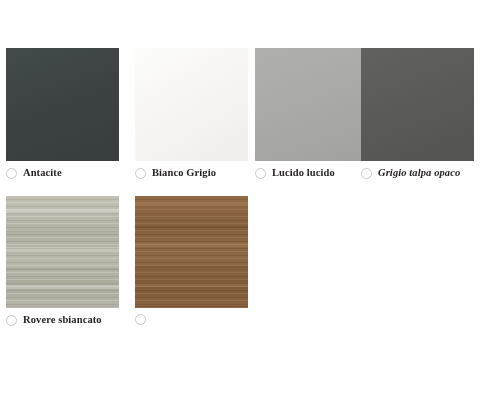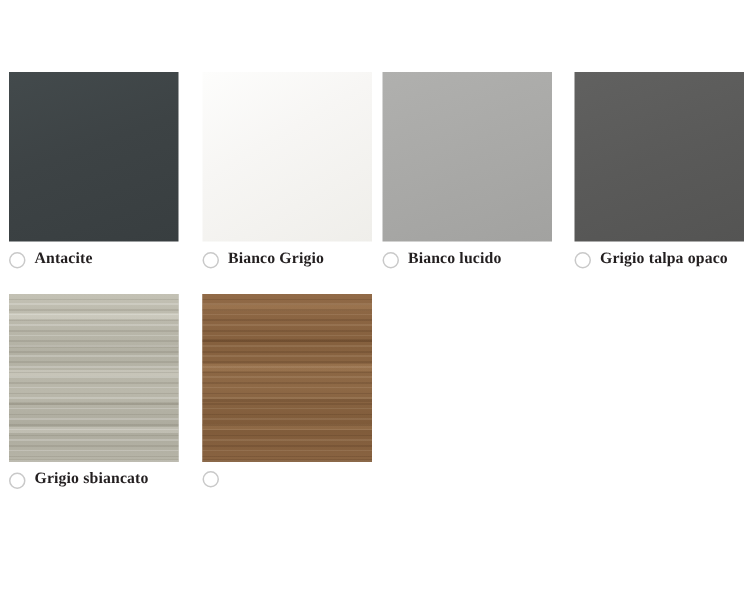--- a/index.html
+++ b/index.html
@@ -22,21 +22,21 @@
     width: 500px;
     height: 400px;
   }
   .swatch-cell {
     position: absolute;
     width: 114px;
   }
   .swatch-cell.col-0 { left: 6px; }
   .swatch-cell.col-1 { left: 135px; }
   .swatch-cell.col-2 { left: 255px; }
-  .swatch-cell.col-3 { left: 383px; }
+  .swatch-cell.col-3 { left: 361px; font-style: italic; }
   .swatch-cell.row-0 { top: 48px; }
   .swatch-cell.row-1 { top: 196px; }
 
   .swatch-chip {
     width: 113px;
     height: 113px;
     display: block;
     border: 0;
     padding: 0;
     cursor: pointer;
@@ -154,37 +154,37 @@
     <div class="swatch-label-row">
       <span class="radio"></span>
       <span class="swatch-label">Bianco Grigio</span>
     </div>
   </div>
 
   <div class="swatch-cell row-0 col-2">
     <div class="swatch-chip chip-grigio-lucido"></div>
     <div class="swatch-label-row">
       <span class="radio"></span>
-      <span class="swatch-label">Bianco lucido</span>
+      <span class="swatch-label">Lucido lucido</span>
     </div>
   </div>
 
   <div class="swatch-cell row-0 col-3">
     <div class="swatch-chip chip-grigio-talpa"></div>
     <div class="swatch-label-row">
       <span class="radio"></span>
       <span class="swatch-label">Grigio talpa opaco</span>
     </div>
   </div>
 
   <div class="swatch-cell row-1 col-0">
     <div class="swatch-chip chip-rovere-sbiancato"></div>
     <div class="swatch-label-row">
       <span class="radio"></span>
-      <span class="swatch-label">Grigio sbiancato</span>
+      <span class="swatch-label">Rovere sbiancato</span>
     </div>
   </div>
 
   <div class="swatch-cell row-1 col-1">
     <div class="swatch-chip chip-rovere-tabacco"></div>
     <div class="swatch-label-row">
       <span class="radio"></span>
     </div>
   </div>
 

